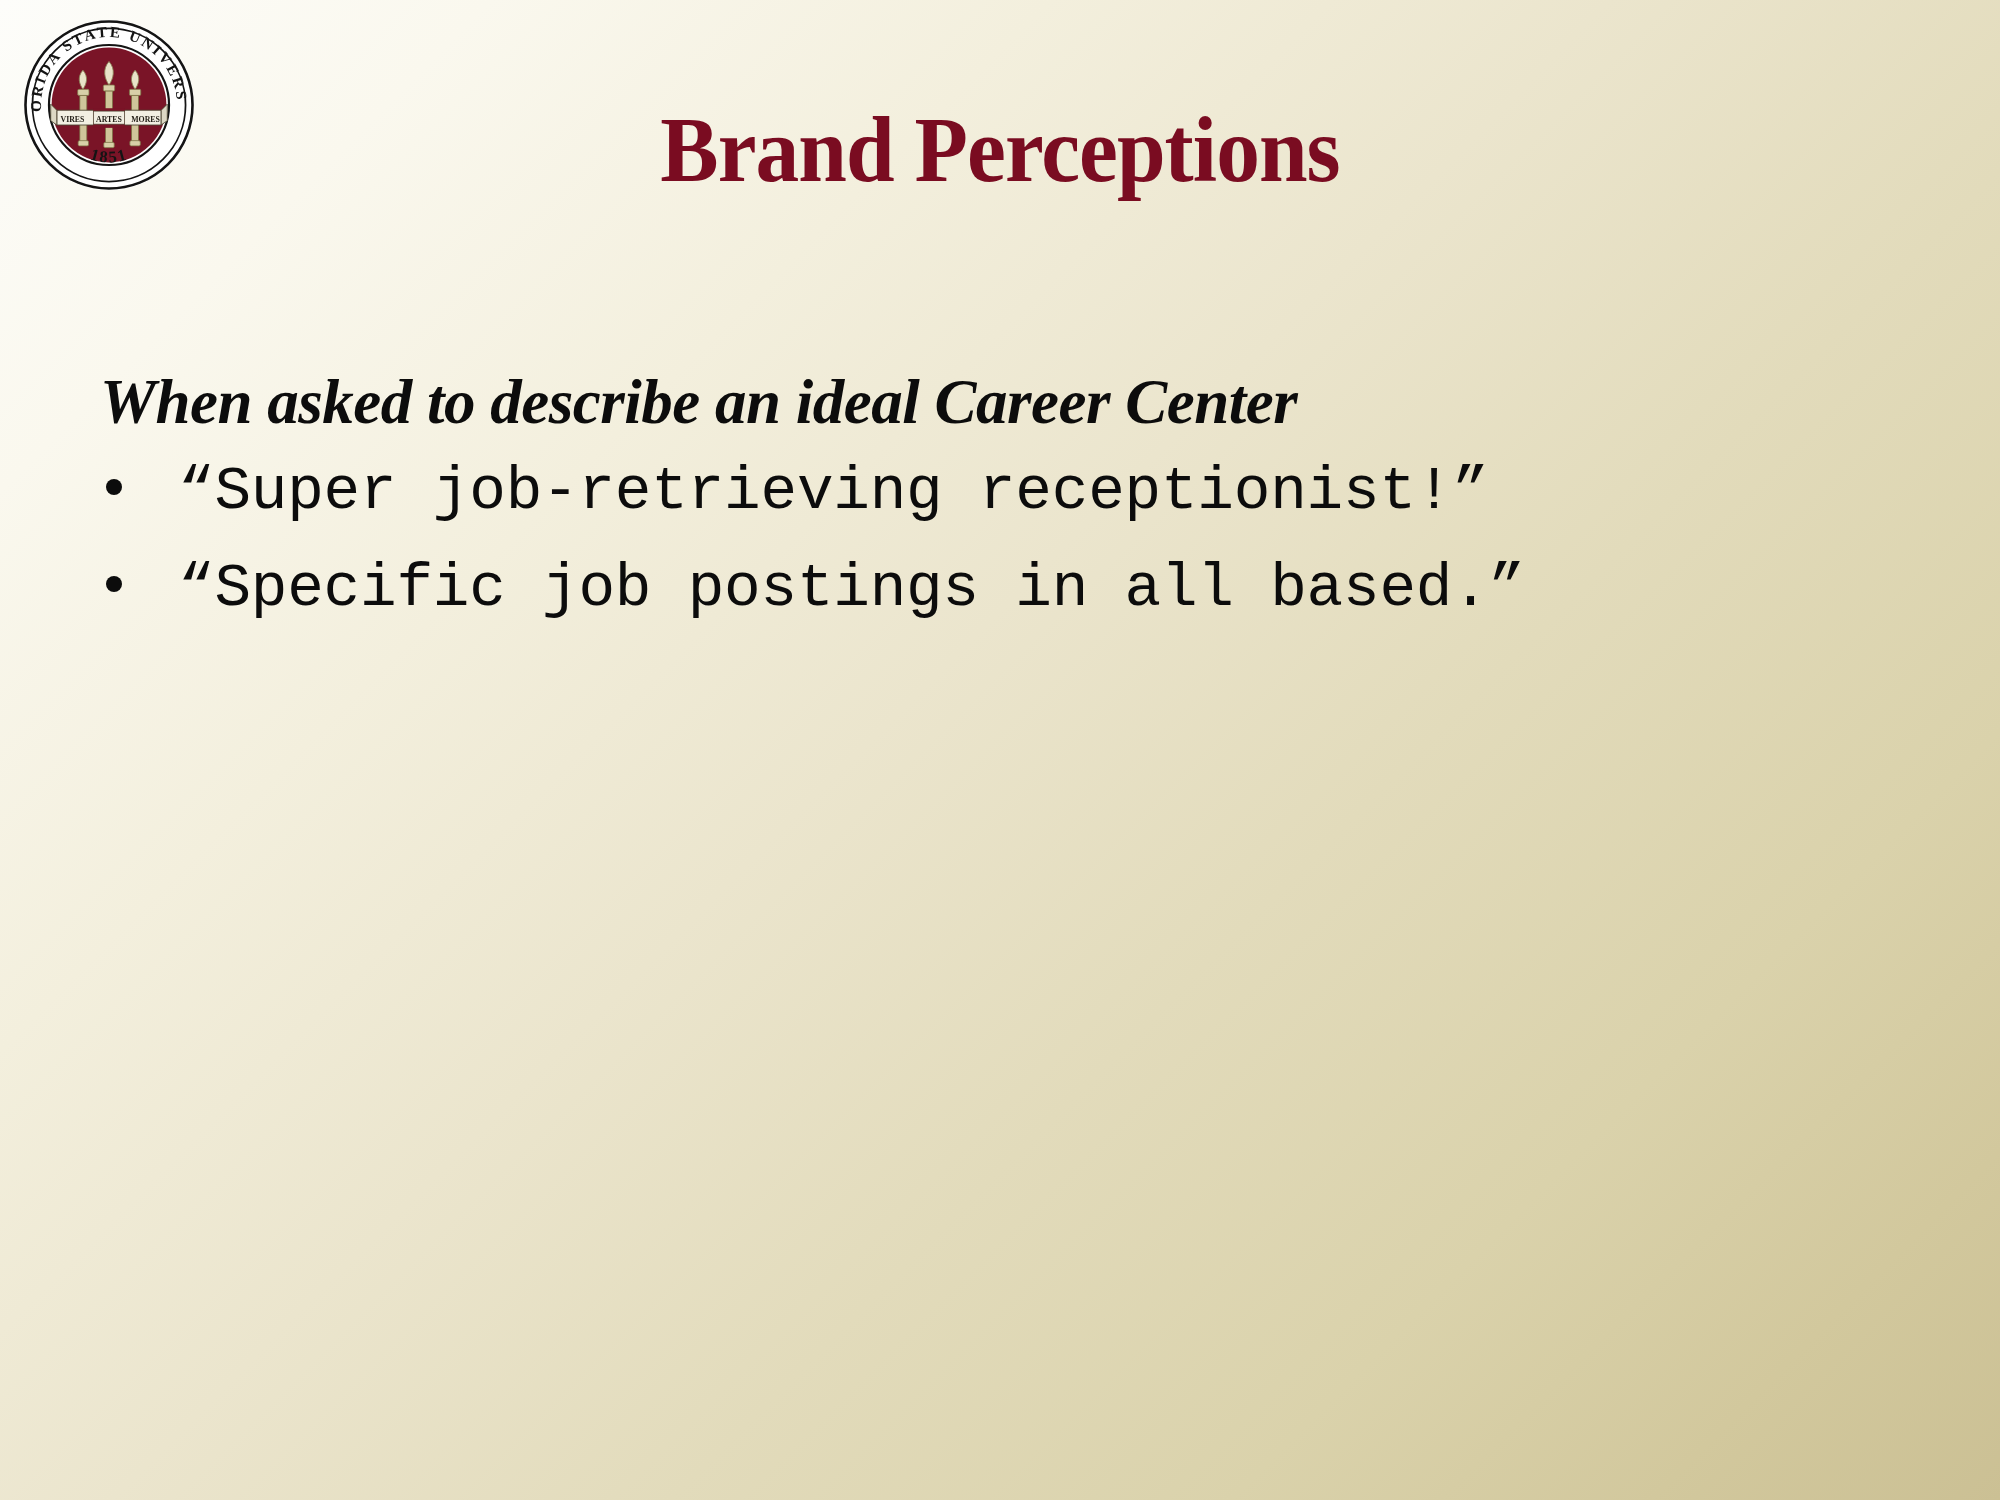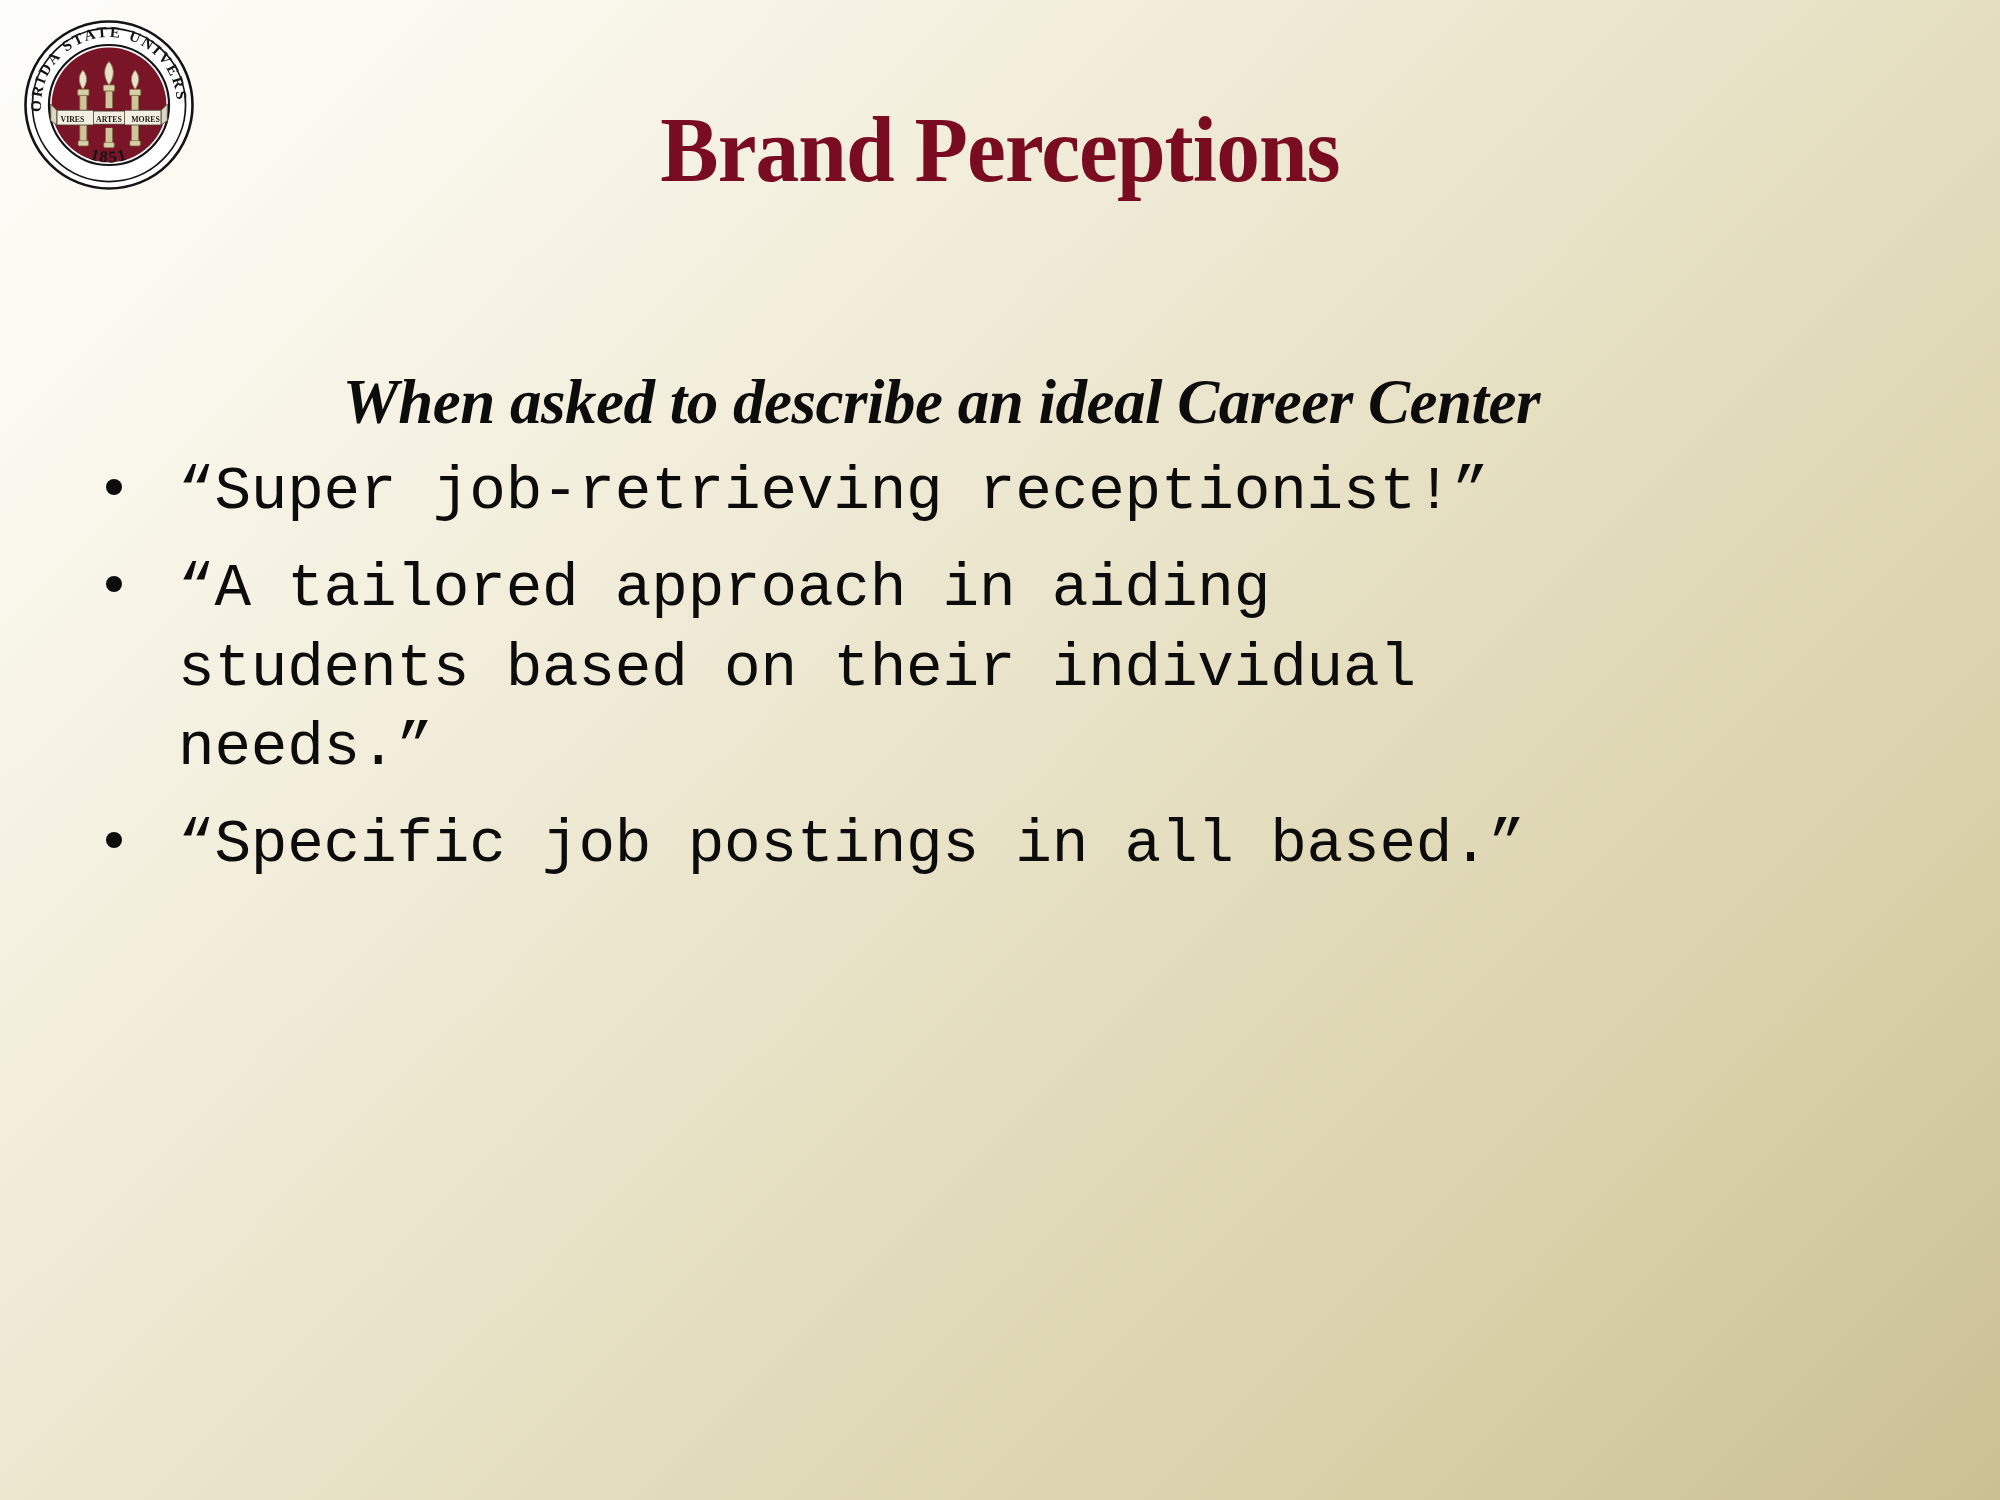--- a/index.html
+++ b/index.html
@@ -66,21 +66,20 @@
   }
 
   #lead {
     font-weight: bold;
     font-style: italic;
     font-size: 63px;
     line-height: 1.27;
     letter-spacing: -0.5px;
     margin: 0 0 10px 0;
     width: 1440px;
-    text-align: right;
   }
   #lead .lead-line-2 { display: block; padding-left: 48px; }
 
   ul#quotes {
     list-style: none;
     margin: 0;
     padding: 0;
   }
 
   ul#quotes > li {
@@ -181,22 +180,18 @@
       <span class="lead-line-1">When asked to describe an ideal Career Center</span>
     </p>
 
     <ul id="quotes">
       <li>
         <span class="bullet"></span>
         <span class="quote-text">“Super job-retrieving receptionist!”</span>
       </li>
       <li>
         <span class="bullet"></span>
-        <span class="quote-text">“A tailored approach in aiding students based on their individual needs.”</span>
-      </li>
-      <li>
-        <span class="bullet"></span>
         <span class="quote-text">“Specific job postings in all based.”</span>
       </li>
     </ul>
 
   </div>
 </div>
 
 </body></html>

